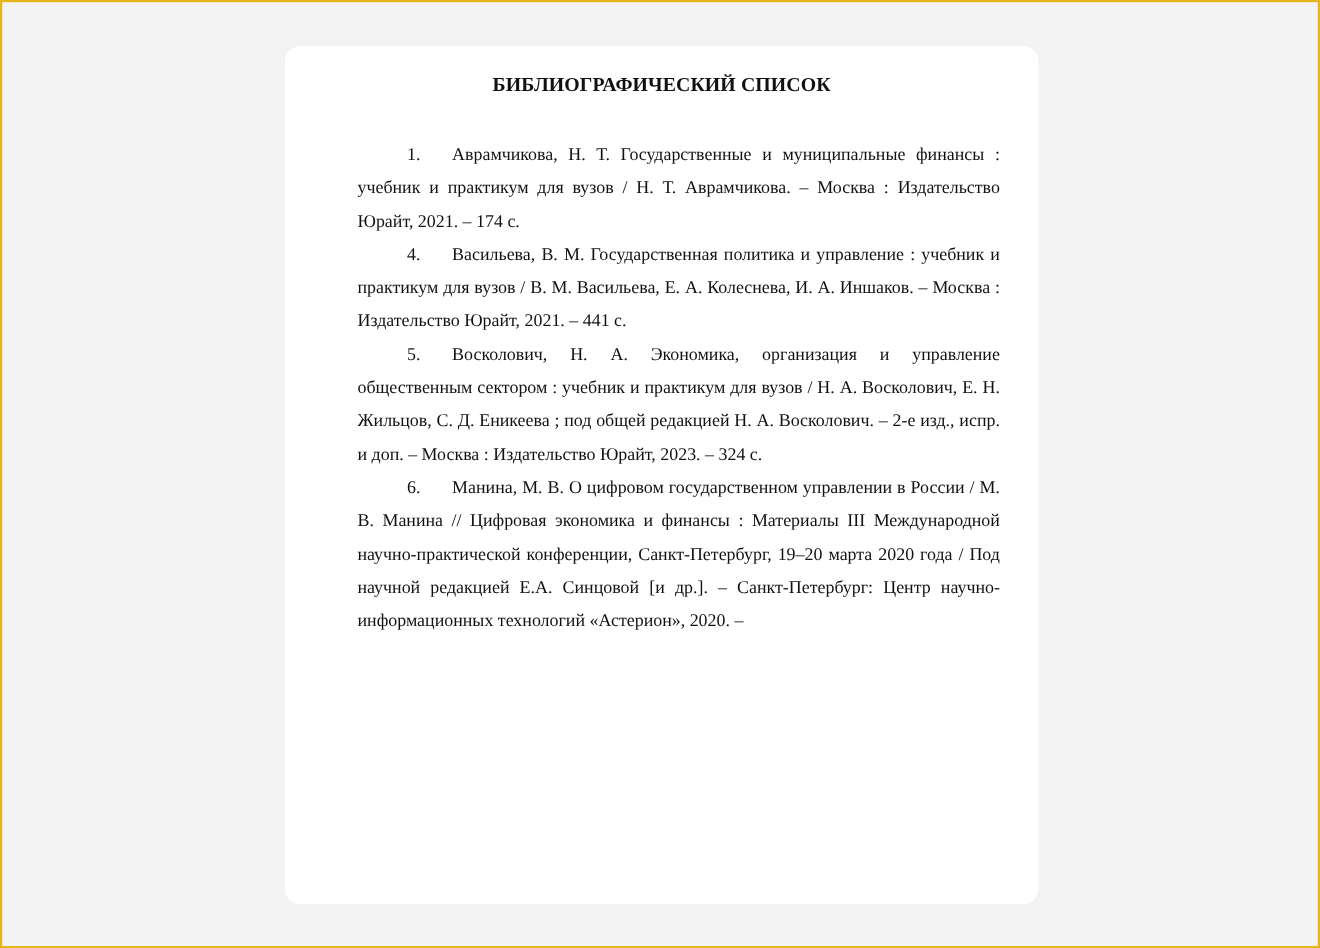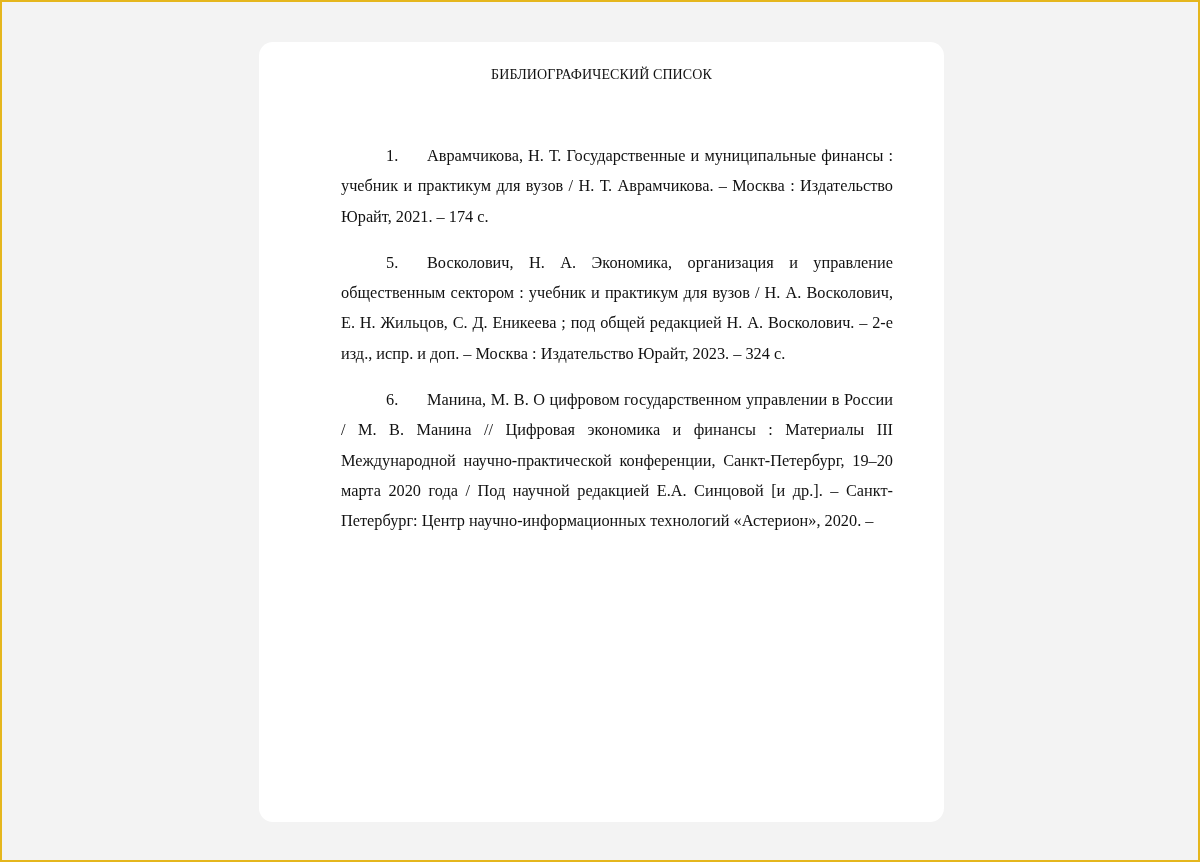--- a/index.html
+++ b/index.html
@@ -15,39 +15,40 @@
   .card {
     position:absolute; left:257px; top:40px;
     width:685px; height:780px;
     background:#ffffff;
     border-radius:14px;
     overflow:hidden;
   }
   .title {
     position:absolute; left:0; right:0; top:25px;
     text-align:center;
-    font-weight:normal;
-    font-size:14px;
+    font-weight:bold;
+    font-size:18px;
     letter-spacing:0.1px;
   }
   .list {
     position:absolute; left:66px; width:584px; top:83px;
     font-size:16.3px;
     line-height:30.3px;
   }
   .entry {
     text-align:justify;
     text-indent:45px;
-    margin:16px;
+    margin:0;
   }
   .num { display:inline-block; width:41px; text-indent:0; }
 </style>
 </head>
 <body>
 
 <div class="card">
   <div class="title">БИБЛИОГРАФИЧЕСКИЙ СПИСОК</div>
   <div class="list">
     <p class="entry"><span class="num">1.</span><span>Аврамчикова, Н. Т. Государственные и муниципальные финансы : учебник и практикум для вузов / Н. Т. Аврамчикова. – Москва : Издательство Юрайт, 2021. – 174 с.</span></p>
+    <p class="entry"><span class="num">4.</span><span>Васильева, В. М. Государственная политика и управление : учебник и практикум для вузов / В. М. Васильева, Е. А. Колеснева, И. А. Иншаков. – Москва : Издательство Юрайт, 2021. – 441 с.</span></p>
     <p class="entry"><span class="num">5.</span><span>Восколович, Н. А. Экономика, организация и управление общественным сектором : учебник и практикум для вузов / Н. А. Восколович, Е. Н. Жильцов, С. Д. Еникеева ; под общей редакцией Н. А. Восколович. – 2-е изд., испр. и доп. – Москва : Издательство Юрайт, 2023. – 324 с.</span></p>
     <p class="entry"><span class="num">6.</span><span>Манина, М. В. О цифровом государственном управлении в России / М. В. Манина // Цифровая экономика и финансы : Материалы III Международной научно-практической конференции, Санкт-Петербург, 19–20 марта 2020 года / Под научной редакцией Е.А. Синцовой [и др.]. – Санкт-Петербург: Центр научно-информационных технологий «Астерион», 2020. –</span></p>
   </div>
 </div>
 
 </body></html>

